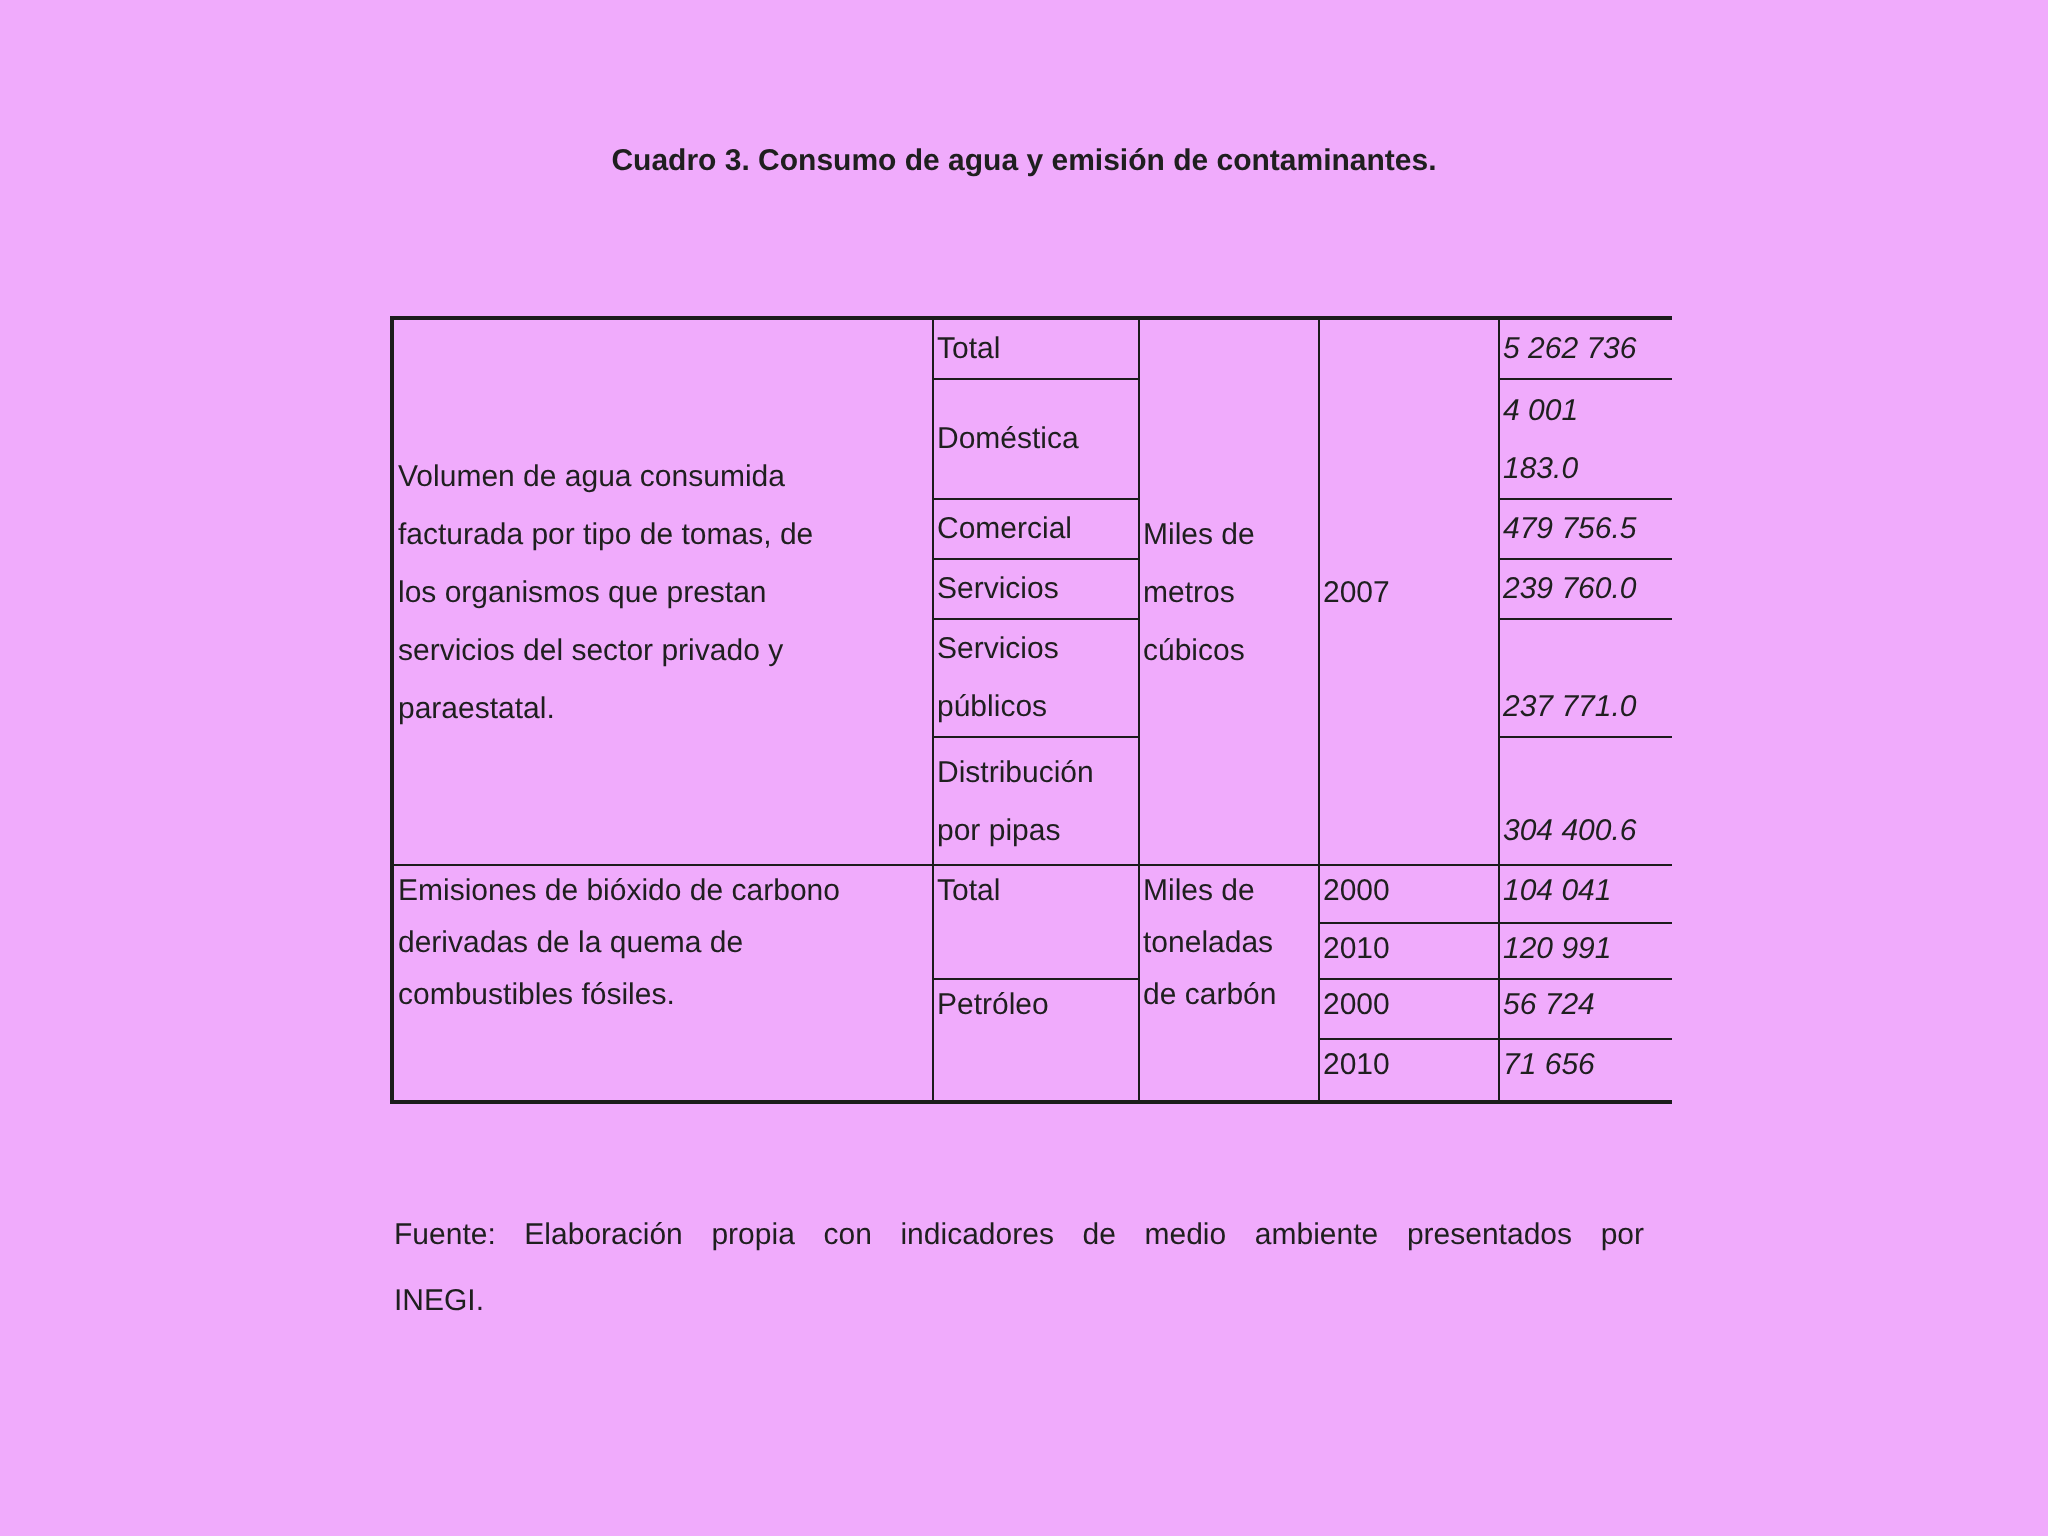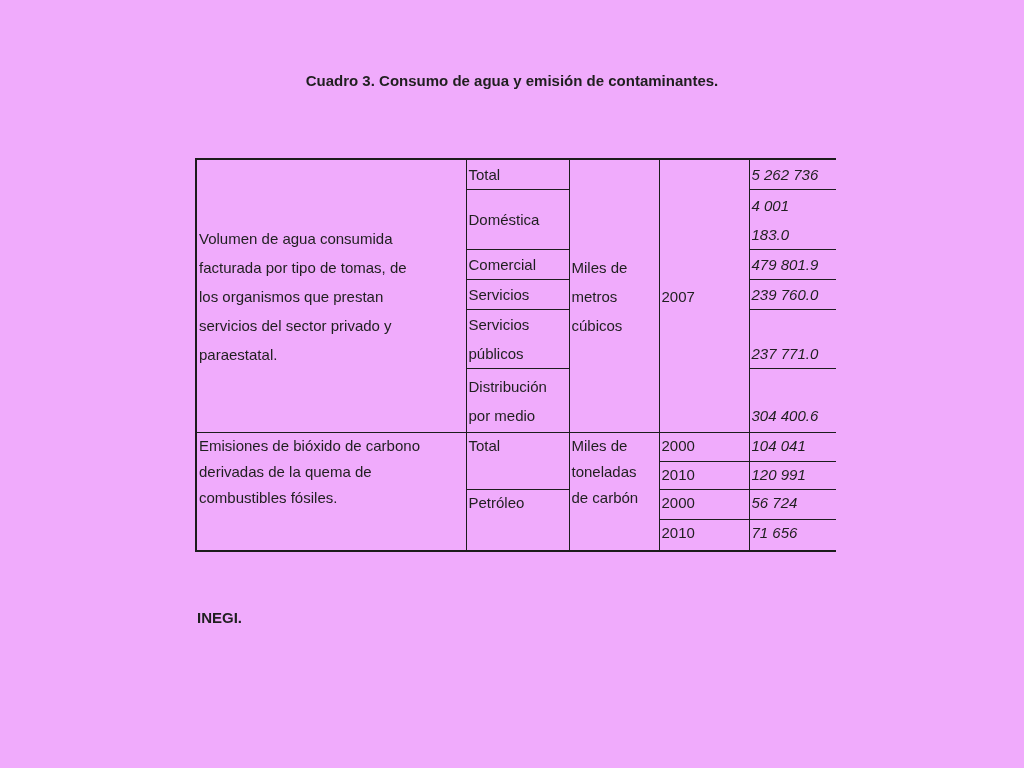--- a/index.html
+++ b/index.html
@@ -58,21 +58,21 @@
     left: 197px;
     top: 601px;
     width: 625px;
     font-size: 15px;
     line-height: 33px;
   }
   .fuente .l1 {
     text-align: justify;
     text-align-last: justify;
   }
-  .fuente .l2 { text-align: left; font-weight: bold; }
+  .fuente .l2 { text-align: left; }
 </style>
 </head>
 <body>
 
 <div class="page">
 
   <div class="doc-title">Cuadro 3. Consumo de agua y emisión de contaminantes.</div>
 
   <table class="data">
     <colgroup>
@@ -97,35 +97,35 @@
         <td rowspan="6">2007</td>
         <td class="no-right">5 262 736</td>
       </tr>
       <tr class="h60">
         <td>Doméstica</td>
         <td class="no-right">4 001
 183.0</td>
       </tr>
       <tr class="h29">
         <td>Comercial</td>
-        <td class="no-right">479 801.9</td>
+        <td class="no-right">479 756.5</td>
       </tr>
       <tr class="h30">
         <td>Servicios</td>
         <td class="no-right">239 760.0</td>
       </tr>
       <tr class="h59">
         <td>Servicios
 públicos</td>
         <td class="no-right">
 237 771.0</td>
       </tr>
       <tr class="h64">
         <td>Distribución
-por medio</td>
+por pipas</td>
         <td class="no-right">
 304 400.6</td>
       </tr>
 
       <tr class="h29">
         <td rowspan="4" class="top">Emisiones de bióxido de carbono
 derivadas de la quema de
 combustibles fósiles.</td>
         <td rowspan="2" class="top">Total</td>
         <td rowspan="4" class="top">Miles de
@@ -144,16 +144,17 @@
         <td class="top no-right">56 724</td>
       </tr>
       <tr class="h31">
         <td class="top">2010</td>
         <td class="top no-right">71 656</td>
       </tr>
     </tbody>
   </table>
 
   <div class="fuente">
+    <div class="l1">Fuente: Elaboración propia con indicadores de medio ambiente presentados por</div>
     <div class="l2">INEGI.</div>
   </div>
 
 </div>
 
 </body></html>

